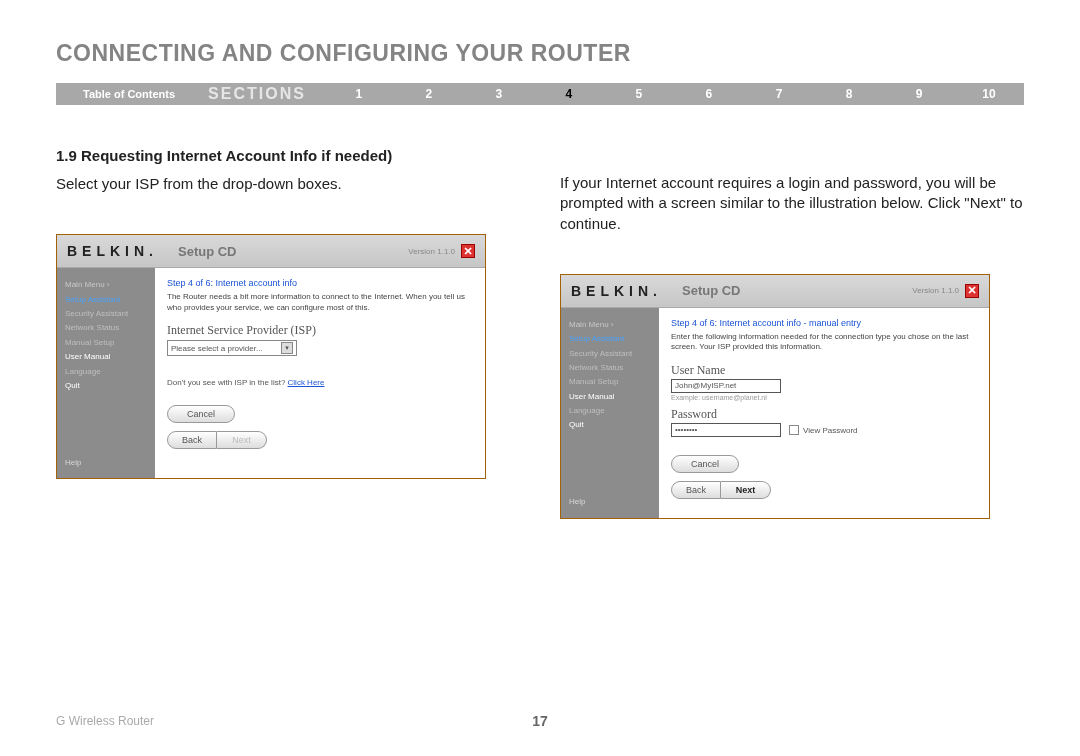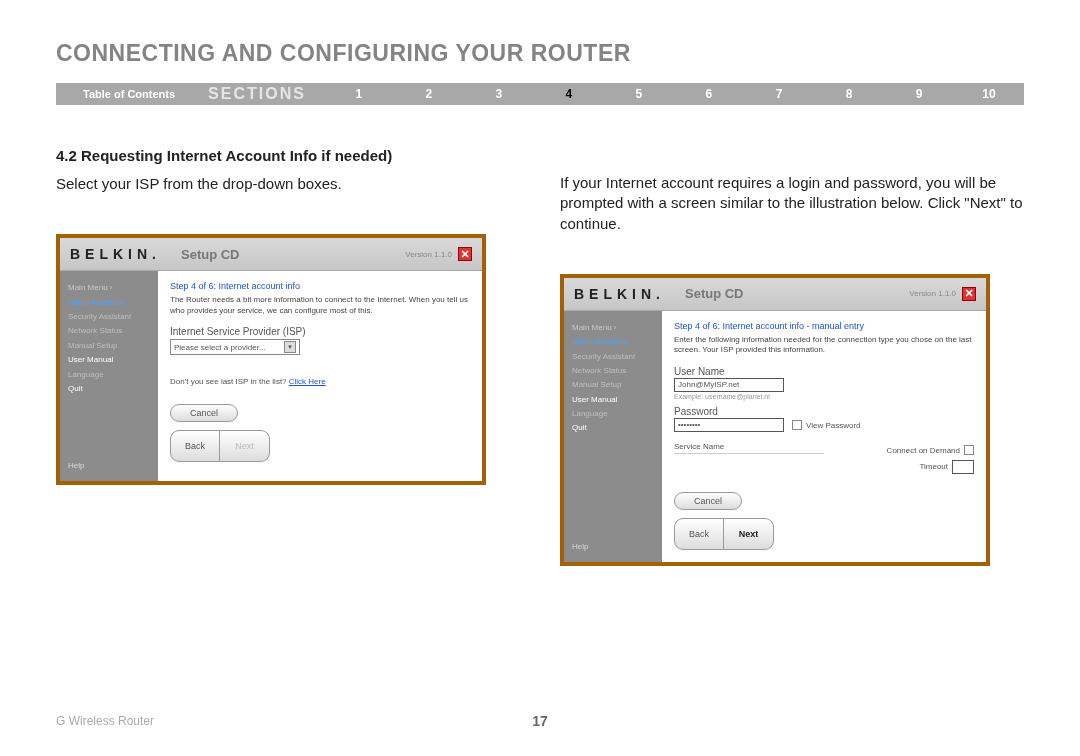--- a/index.html
+++ b/index.html
@@ -8,52 +8,52 @@
   .title { font-size: 23px; font-weight: bold; letter-spacing: 0.5px; color: #848484; margin-bottom: 16px; }
   .navbar { background: #a8a8a8; height: 22px; display: flex; align-items: center; color: #fff; font-size: 12px; }
   .navbar .toc { padding: 0 27px; font-weight: bold; font-size: 11px; }
   .navbar .sections-label { font-weight: bold; letter-spacing: 2px; font-size: 16px; color: #e6e6e6; padding: 0 18px 0 6px; }
   .navbar .num { flex: 1; text-align: center; font-weight: bold; font-size: 12px; cursor: pointer; }
   .navbar .num.current { color: #000; }
   .content-row { display: flex; gap: 40px; margin-top: 42px; }
   .col { width: 470px; }
   .subhead { font-size: 15px; font-weight: bold; margin-bottom: 10px; }
   .bodytext { font-size: 15px; line-height: 1.35; }
-  .screenshot { margin-top: 40px; width: 430px; border: 4px solid #a16207; background: #7dd3fc; font-size: 9px; color: #555; }
+  .screenshot { margin-top: 40px; width: 430px; border: 1px solid #a16207; background: #7dd3fc; font-size: 9px; color: #555; }
   .sc-head { display: flex; align-items: center; padding: 8px 10px; background: linear-gradient(#d9d9d9, #c6c6c6); border-bottom: 1px solid #aaa; }
   .sc-logo { font-family: Arial; font-weight: bold; letter-spacing: 5px; font-size: 14px; color: #222; }
   .sc-title { margin-left: 20px; font-size: 13px; font-weight: bold; color: #777; }
   .sc-ver { margin-left: auto; font-size: 8px; color: #888; }
   .sc-close { margin-left: 6px; width: 14px; height: 14px; background: #d33; color: #fff; display: inline-flex; align-items: center; justify-content: center; font-size: 11px; font-weight: bold; border: 1px solid #900; }
   .sc-body { display: flex; min-height: 210px; }
   .sc-side { width: 98px; background: #8c8c8c; padding: 10px 8px; color: #bfbfbf; font-size: 8px; line-height: 1.8; position: relative; }
   .sc-side .main-menu { color: #c8c8c8; }
   .sc-side .active { color: #4aa3ff; }
   .sc-side .strong { color: #fff; }
   .sc-side .help { position: absolute; bottom: 8px; left: 8px; color: #d8d8d8; }
   .sc-main { flex: 1; background: #fff; padding: 10px 12px 12px 12px; position: relative; }
   .step-line { color: #1a53d6; font-size: 9px; margin-bottom: 4px; }
   .desc { font-size: 8px; color: #444; line-height: 1.3; margin-bottom: 10px; }
-  .form-label { font-size: 10px; color: #555; margin-top: 4px; }
+  .form-label { font-size: 12px; color: #555; margin-top: 4px; font-family: Liberation Serif, serif; }
   .select-box { width: 130px; height: 16px; border: 1px solid #888; background: #fff; font-size: 8px; padding: 0 3px; display: flex; align-items: center; justify-content: space-between; margin-top: 2px; }
   .select-box .arrow { width: 12px; height: 12px; background: #ddd; border: 1px solid #888; display: inline-flex; align-items: center; justify-content: center; font-size: 7px; }
   .input-box { width: 110px; height: 14px; border: 1px solid #555; background: #fff; font-size: 8px; padding: 0 3px; display: flex; align-items: center; margin-top: 1px; }
   .hint { font-size: 7px; color: #999; margin-top: 1px; }
   .checkbox-row { display: flex; align-items: center; gap: 4px; font-size: 8px; color: #555; margin-top: 2px; }
   .checkbox { width: 10px; height: 10px; border: 1px solid #888; background: #fff; }
   .row-flex { display: flex; align-items: center; gap: 8px; }
   .svc-name-row { display: flex; align-items: flex-start; justify-content: space-between; margin-top: 10px; }
   .svc-left { border-bottom: 1px solid #ccc; width: 150px; padding-bottom: 2px; font-size: 8px; color: #555; }
   .svc-right { font-size: 8px; color: #555; text-align: right; line-height: 1.7; }
   .footnote { font-size: 8px; color: #555; margin-top: 22px; }
   .footnote .link { color: #1a53d6; text-decoration: underline; cursor: pointer; text-align: center; }
   .btn-row { display: flex; gap: 8px; justify-content: center; margin-top: 18px; flex-direction: column; }
   .pill-btn { width: 68px; height: 18px; border-radius: 9px; border: 1px solid #999; background: linear-gradient(#fff, #ddd); font-size: 9px; color: #555; display: inline-flex; align-items: center; justify-content: center; cursor: pointer; }
   .pill-group { display: flex; }
-  .pill-group .half { width: 50px; height: 32px; border: 1px solid #999; background: linear-gradient(#fff, #ddd); font-size: 9px; display: inline-flex; align-items: center; justify-content: center; }
+  .pill-group .half { width: 50px; height: 18px; border: 1px solid #999; background: linear-gradient(#fff, #ddd); font-size: 9px; display: inline-flex; align-items: center; justify-content: center; }
   .pill-group .half.left { border-radius: 9px 0 0 9px; color: #555; }
   .pill-group .half.right { border-radius: 0 9px 9px 0; border-left: none; }
   .pill-group .half.disabled { color: #bbb; }
   .pill-group .half.bold { color: #222; font-weight: bold; }
   .footer { position: absolute; left: 56px; right: 56px; top: 714px; display: flex; align-items: center; font-size: 12px; color: #aaa; }
   .footer .pg { position: absolute; left: 50%; transform: translateX(-50%); font-weight: bold; color: #666; font-size: 14px; }
 </style>
 </head>
 <body>
 
@@ -71,21 +71,21 @@
     <span class="num">6</span>
     <span class="num">7</span>
     <span class="num">8</span>
     <span class="num">9</span>
     <span class="num">10</span>
   </div>
 
   <div class="content-row">
 
     <div class="col">
-      <div class="subhead">4.2 Requesting Internet Account Info if needed)</div>
+      <div class="subhead">1.9 Requesting Internet Account Info if needed)</div>
       <div class="bodytext">Select your ISP from the drop-down boxes.</div>
 
       <div class="screenshot">
         <div class="sc-head">
           <span class="sc-logo">BELKIN.</span>
           <span class="sc-title">Setup CD</span>
           <span class="sc-ver">Version 1.1.0</span>
           <span class="sc-close">✕</span>
         </div>
         <div class="sc-body">
@@ -102,21 +102,21 @@
           </div>
           <div class="sc-main">
             <div class="step-line">Step 4 of 6: Internet account info</div>
             <div class="desc">The Router needs a bit more information to connect to the Internet. When you tell us who provides your service, we can configure most of this.</div>
             <div class="form-label">Internet Service Provider (ISP)</div>
             <div class="select-box">
               <span>Please select a provider...</span>
               <span class="arrow">▾</span>
             </div>
             <div class="footnote">
-              <span>Don't you see last ISP in the list? </span><span class="link">Click Here</span>
+              <span>Don't you see with ISP in the list? </span><span class="link">Click Here</span>
             </div>
             <div class="btn-row">
               <span class="pill-btn">Cancel</span>
               <span class="pill-group">
                 <span class="half left">Back</span>
                 <span class="half right disabled">Next</span>
               </span>
             </div>
           </div>
         </div>
@@ -159,33 +159,20 @@
             <div class="row-flex">
               <div class="input-box">
                   <span>••••••••</span>
                 </div>
               <div class="checkbox-row">
                 <span class="checkbox"></span>
                 <span>View Password</span>
               </div>
             </div>
 
-            <div class="svc-name-row">
-              <div class="svc-left">Service Name</div>
-              <div class="svc-right">
-                <div class="checkbox-row" style="justify-content:flex-end;">
-                  <span>Connect on Demand</span>
-                  <span class="checkbox"></span>
-                </div>
-                <div class="checkbox-row" style="justify-content:flex-end;">
-                  <span>Timeout</span>
-                  <span class="input-box" style="width:22px;"></span>
-                </div>
-              </div>
-            </div>
 
             <div class="btn-row">
               <span class="pill-btn">Cancel</span>
               <span class="pill-group">
                 <span class="half left">Back</span>
                 <span class="half right bold">Next</span>
               </span>
             </div>
           </div>
         </div>

